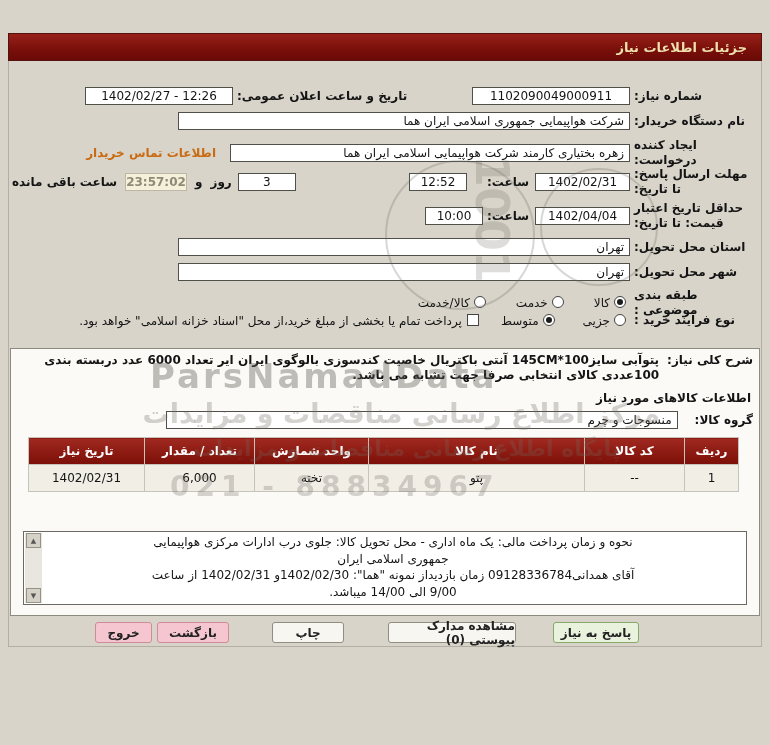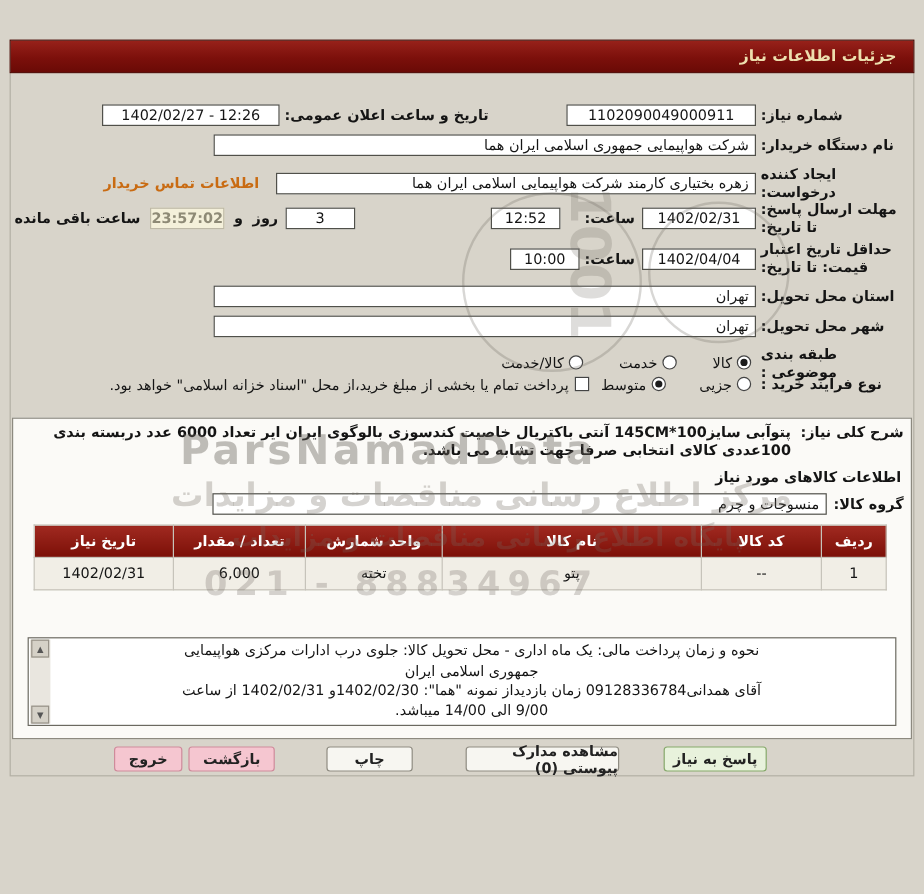--- a/index.html
+++ b/index.html
@@ -140,40 +140,40 @@
   <div class="row" style="top:313px">
     <span class="lbl-col">نوع فرآیند خرید :</span>
     <span class="opt" style="margin-right:8px">
       <span class="radio"></span>
       <span>جزیی</span>
     </span>
     <span class="opt" style="margin-right:28px">
       <span class="radio on"></span>
       <span>متوسط</span>
     </span>
-    <span class="opt" style="margin-right:10px">
+    <span class="opt" style="margin-right:22px">
       <span class="checkbox"></span>
       <span>پرداخت تمام یا بخشی از مبلغ خرید،از محل "اسناد خزانه اسلامی" خواهد بود.</span>
     </span>
   </div>
 
   <div class="panel">
 
     <div class="panel-row" style="top:4px">
       <span class="lbl" style="margin-left:8px">شرح کلی نیاز:</span>
       <div class="desc-text">
         <div>پتوآبی سایز100*145CM آنتی باکتریال خاصیت کندسوزی بالوگوی ایران ایر تعداد 6000 عدد دربسته بندی</div>
         <div>100عددی کالای انتخابی صرفا جهت تشابه می باشد.</div>
       </div>
     </div>
 
     <div class="items-title">اطلاعات کالاهای مورد نیاز</div>
 
     <div class="panel-row" style="top:62px;align-items:center">
-      <span class="lbl" style="margin-left:6px">گروه کالا:</span>
+      <span class="lbl" style="margin-left:17px">گروه کالا:</span>
       <div class="field" style="width:512px">منسوجات و چرم</div>
     </div>
 
     <table class="items">
       <colgroup>
         <col style="width:54px">
           <col style="width:100px">
           <col style="width:216px">
         <col style="width:114px">
           <col style="width:110px">

